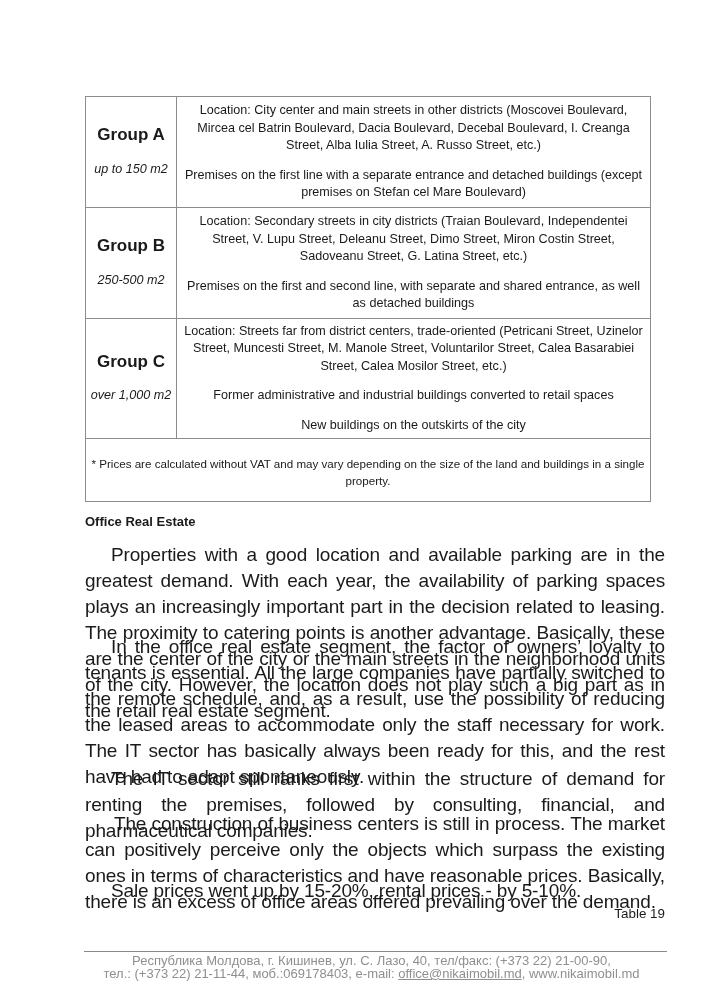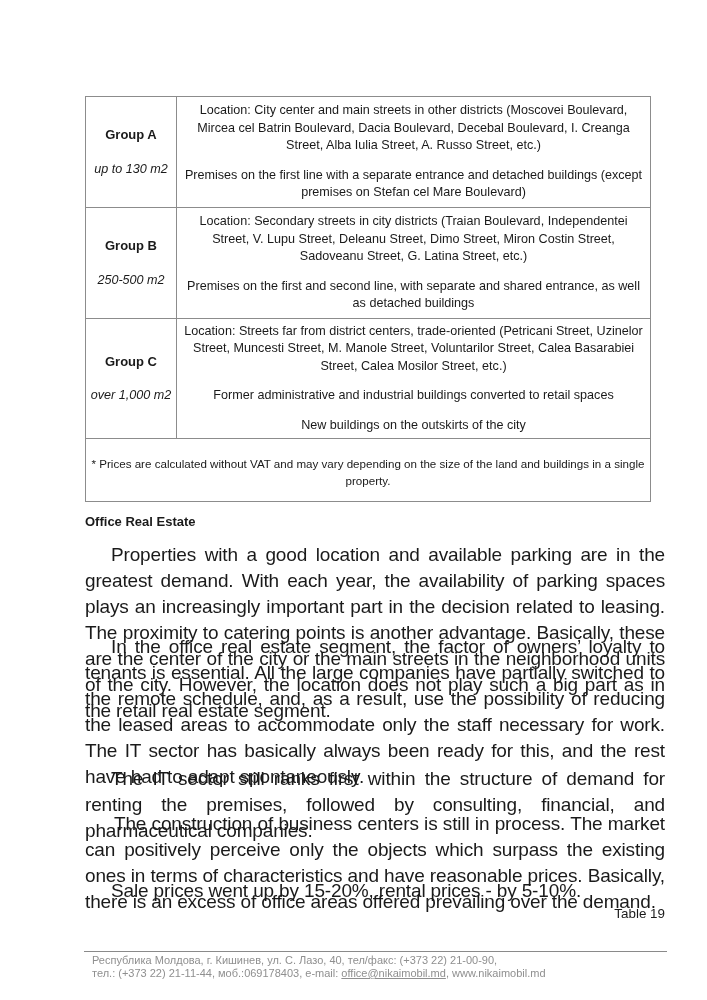--- a/index.html
+++ b/index.html
@@ -10,21 +10,21 @@
     .page { position: absolute; left: 0; top: 0; width: 707px; height: 1000px; }
 
     
     .tbl {
       position: absolute; left: 85px; top: 96px; width: 566px;
       border-collapse: collapse; font-size: 12.6px; line-height: 17.5px;
     }
     .tbl td { border: 1px solid #8c8c8c; vertical-align: middle; padding: 0; }
     .tbl td.group { width: 90px; text-align: center; }
     .tbl td.desc { text-align: center; padding: 0 6px; }
-    .grp-name { font-weight: bold; font-size: 13px; margin-bottom: 17px; display: block; }
+    .grp-name { font-weight: bold; font-size: 17px; margin-bottom: 17px; display: block; }
     .grp-size { font-style: italic; display: block; }
     .desc p { margin: 0; }
     .desc p + p { margin-top: 12px; }
     .row-a td { height: 110px; }
     .row-b td { height: 110px; }
     .row-c td { height: 119px; }
     .row-note td { height: 46px; text-align: center; font-size: 11.6px; line-height: 17px; vertical-align: top; padding-top: 16px; }
 
     
     .heading {
@@ -44,36 +44,36 @@
     .p5 { text-indent: 29px; }
     .table-label {
       position: absolute; right: 42px; top: 906px; font-size: 13.4px;
     }
 
     
     .footer-line {
       position: absolute; left: 84px; top: 951px; width: 583px; height: 1px; background: #8a8a8a;
     }
     .footer {
-      position: absolute; left: 92px; top: 954px; width: 583px; 
-      font-size: 11px; line-height: 13px; color: #8f8f8f;
+      position: absolute; left: 80px; top: 954px; width: 583px; text-align: center;
+      font-size: 13px; line-height: 13px; color: #8f8f8f;
     }
     .footer a { color: #8f8f8f; text-decoration: underline; }
   </style>
 </head>
 <body>
 
 <div class="page">
 
   <table class="tbl">
     <tbody>
         <tr class="row-a">
       <td class="group">
         <span class="grp-name">Group A</span>
-        <span class="grp-size">up to 130 m2</span>
+        <span class="grp-size">up to 150 m2</span>
       </td>
       <td class="desc">
         <p>Location: City center and main streets in other districts (Moscovei Boulevard, Mircea cel Batrin Boulevard, Dacia Boulevard, Decebal Boulevard, I. Creanga Street, Alba Iulia Street, A. Russo Street, etc.)</p>
         <p>Premises on the first line with a separate entrance and detached buildings (except premises on Stefan cel Mare Boulevard)</p>
       </td>
     </tr>
     <tr class="row-b">
       <td class="group">
         <span class="grp-name">Group B</span>
         <span class="grp-size">250-500 m2</span>

